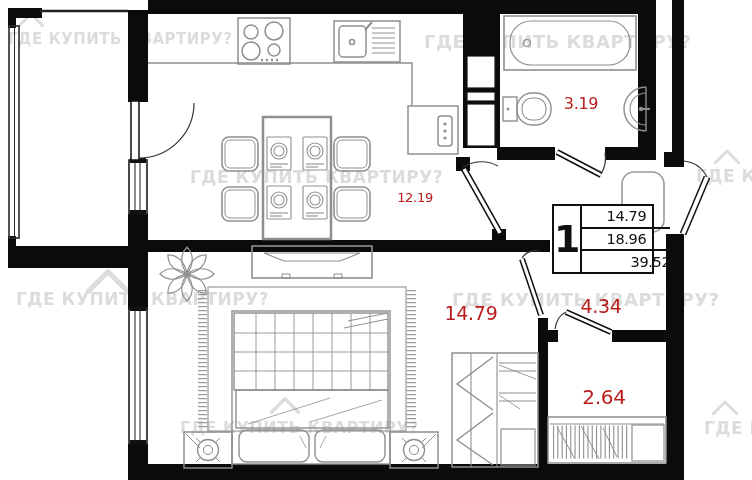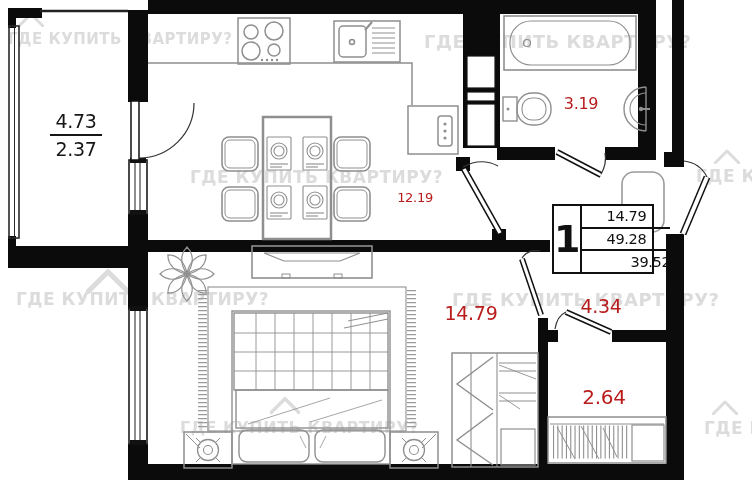--- a/index.html
+++ b/index.html
@@ -315,32 +315,28 @@
       <g>
         <rect x="548" y="417" width="118" height="46"></rect>
         <line x1="550" y1="424" x2="664" y2="424" stroke-width="1"></line>
         <line x1="553" y1="442" x2="630" y2="442" stroke-width="33" stroke-dasharray="1.1,3.2"></line>
         <path d="M557,427 L575,459 M581,426 L599,459 M603,428 L617,457" stroke-width="1"></path>
         <rect x="632" y="425" width="32" height="36" stroke-width="1.2" fill="#fff"></rect>
       </g>
     </g>
   </svg>
 
-  <div class="frac" style="left:44px;top:110px;width:64px">
-    <span class="t">4.73</span>
-    <div class="b">2.37</div>
-  </div>
   <div class="label" style="left:415px;top:197px;font-size:13px">12.19</div>
   <div class="label" style="left:581px;top:103px;font-size:16px">3.19</div>
   <div class="label" style="left:471px;top:313px;font-size:19px">14.79</div>
   <div class="label" style="left:601px;top:306px;font-size:19px">4.34</div>
   <div class="label" style="left:604px;top:397px;font-size:20px">2.64</div>
 
   <div class="infobox">
     <div class="one">1</div>
     <div class="rows">
       <div class="r">14.79</div>
-      <div class="r">49.28</div>
+      <div class="r">18.96</div>
       <div class="r">39.52</div>
     </div>
   </div>
 
 </div>
 
 </body></html>

